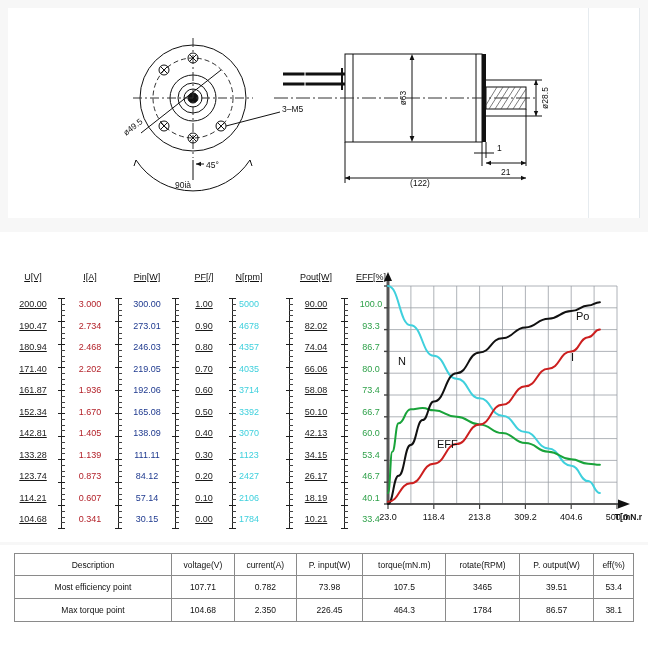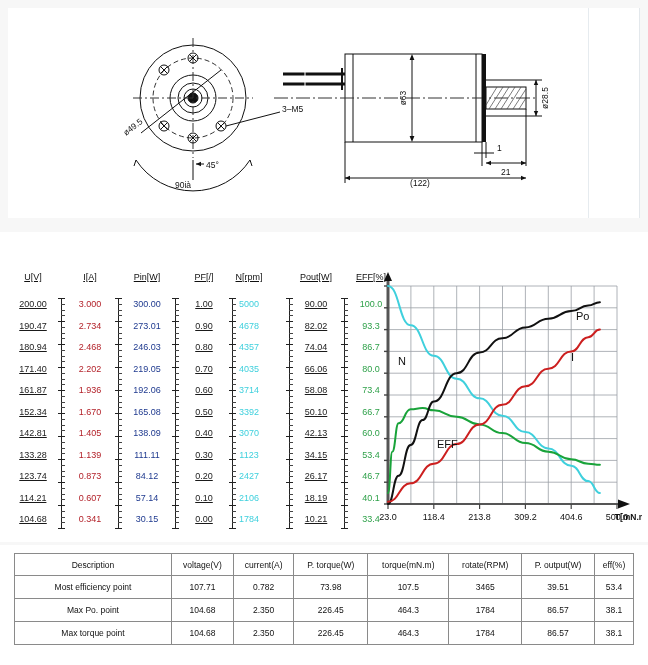--- a/index.html
+++ b/index.html
@@ -611,47 +611,37 @@
       </svg>
   </div>
 
   <div class="panel" id="table-panel"></div>
   <table class="dt">
     <tbody id="dt-body">
         <tr class="hdr">
           <td class="desc">Description</td>
           <td>voltage(V)</td>
           <td>current(A)</td>
-          <td>P. torque(W)</td>
+          <td>P. input(W)</td>
           <td>torque(mN.m)</td>
           <td>rotate(RPM)</td>
           <td>P. output(W)</td>
           <td>eff(%)</td>
         </tr>
         <tr>
           <td class="desc">Most efficiency point</td>
           <td>107.71</td>
           <td>0.782</td>
           <td>73.98</td>
           <td>107.5</td>
           <td>3465</td>
           <td>39.51</td>
           <td>53.4</td>
         </tr>
         <tr>
-          <td class="desc">Max Po. point</td>
-          <td>104.68</td>
-          <td>2.350</td>
-          <td>226.45</td>
-          <td>464.3</td>
-          <td>1784</td>
-          <td>86.57</td>
-          <td>38.1</td>
-        </tr>
-        <tr>
           <td class="desc">Max torque point</td>
           <td>104.68</td>
           <td>2.350</td>
           <td>226.45</td>
           <td>464.3</td>
           <td>1784</td>
           <td>86.57</td>
           <td>38.1</td>
         </tr>
       </tbody>

